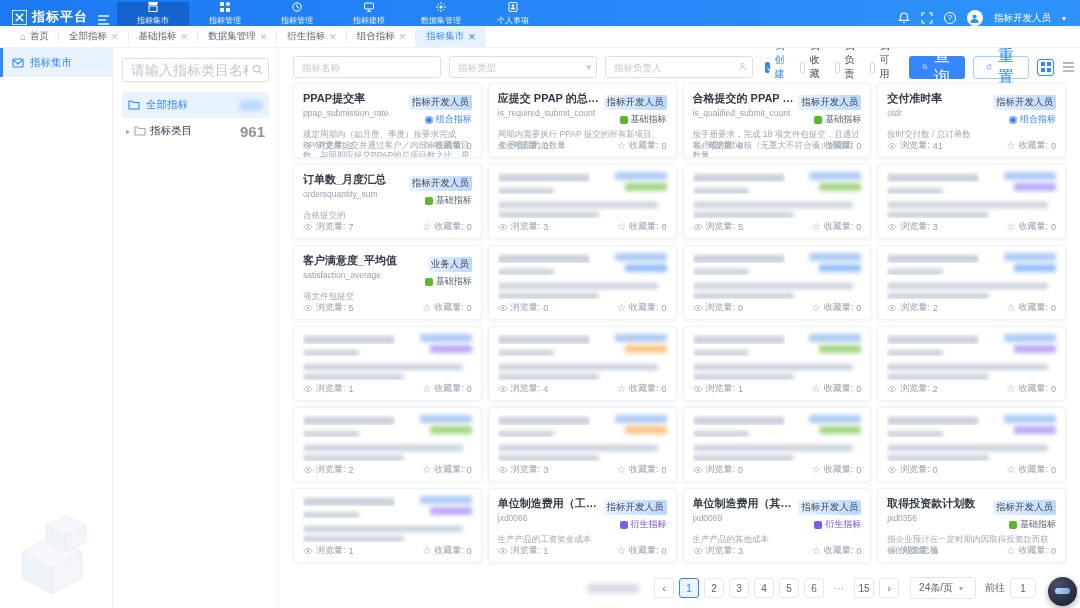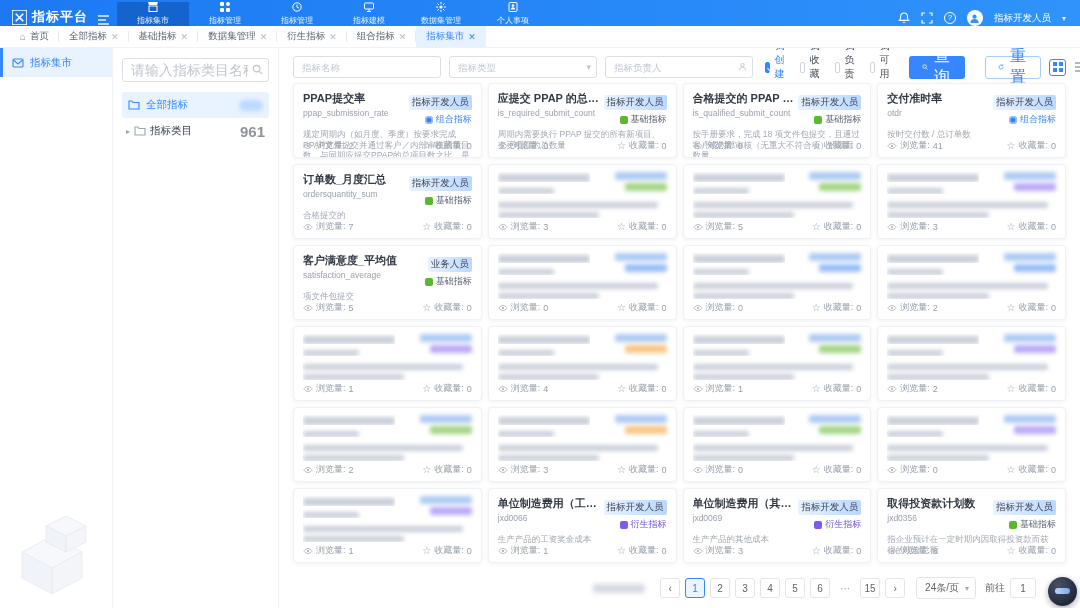--- a/index.html
+++ b/index.html
@@ -71,21 +71,21 @@
   .checks { display:flex; align-items:center; gap:10px; margin-left:4px; }
   .check { display:flex; align-items:center; gap:4px; font-size:10px; color:#454c58; cursor:pointer; }
   .box { width:11px; height:11px; border:1px solid #cfd4dc; border-radius:2px; background:#fff; }
   .check.checked .box { background:#3586ff; border-color:#3586ff; position:relative; }
   .check.checked .box:after { content:""; position:absolute; left:3px; top:1px; width:3px; height:6px;
     border:solid #fff; border-width:0 1.5px 1.5px 0; transform:rotate(45deg); }
   .check.checked { color:#3586ff; }
   .btn { height:23px; border-radius:3px; font-size:16px; display:flex; align-items:center;
     gap:4px; padding:0 12px; cursor:pointer; border:1px solid transparent; }
   .btn-search { background:#3586ff; color:#fff; margin-left:6px; }
-  .btn-reset { background:#fff; color:#3586ff; border-color:#a9ccff;margin-left:12px; }
+  .btn-reset { background:#fff; color:#3586ff; border-color:#a9ccff; }
   .view-toggles { margin-left:auto; display:flex; gap:6px; }
   .vt { width:17px; height:17px; border-radius:3px; display:flex; align-items:center;
     justify-content:center; cursor:pointer; }
   .vt.active { border:1px solid #3586ff; }
 
   
   .cards { display:grid; grid-template-columns:repeat(4,1fr); grid-auto-rows:75px;
     gap:6px; margin-top:2px; }
   .card { position:relative; border:1px solid #f0f1f4; border-radius:4px; background:#fff;
     box-shadow:0 1px 4px rgba(31,56,88,.07); padding:7px 9px; overflow:hidden; cursor:pointer; }
@@ -128,21 +128,21 @@
   .pagebar { margin-top:auto; height:34px; flex-shrink:0; display:flex; align-items:center;
     justify-content:flex-end; gap:5px; font-size:10px; color:#606266; padding:0 30px 6px 0; }
   .total-blur { width:52px; height:9px; background:#d4d9e2; border-radius:2px;
     filter:blur(2.5px); margin-right:10px; }
   .pbtn { min-width:20px; height:20px; border:1px solid #e2e6ec; border-radius:3px;
     display:flex; align-items:center; justify-content:center; background:#fff;
     color:#606266; cursor:pointer; padding:0 3px; }
   .pbtn.active { border-color:#3586ff; color:#3586ff; background:#ecf5ff; }
   .pbtn.ellipsis { border:none; color:#9aa1ad; }
   .psize { height:22px; border:1px solid #e2e6ec; border-radius:3px; display:flex;
-    align-items:center; gap:6px; padding:0 6px 0 8px; margin-left:6px; cursor:pointer; }
+    align-items:center; gap:6px; padding:0 12px 0 8px; margin-left:6px; cursor:pointer; }
   .psize .caret { color:#9aa1ad; }
   .goto { margin-left:4px; }
   .goto-input { width:26px; height:20px; border:1px solid #e2e6ec; border-radius:3px;
     text-align:center; font-size:10px; color:#606266; outline:none; }
 
   .robot { position:absolute; right:3px; bottom:2px; width:29px; height:29px; border-radius:50%;
     background:radial-gradient(circle at 35% 28%,#46506a,#141927); box-shadow:0 2px 6px rgba(0,0,0,.35);
     cursor:pointer; }
   .robot:after { content:""; position:absolute; left:7px; top:11px; width:15px; height:6px;
     border-radius:3px; background:linear-gradient(90deg,#cfe6ff,#7fb4ff); opacity:.9; }

